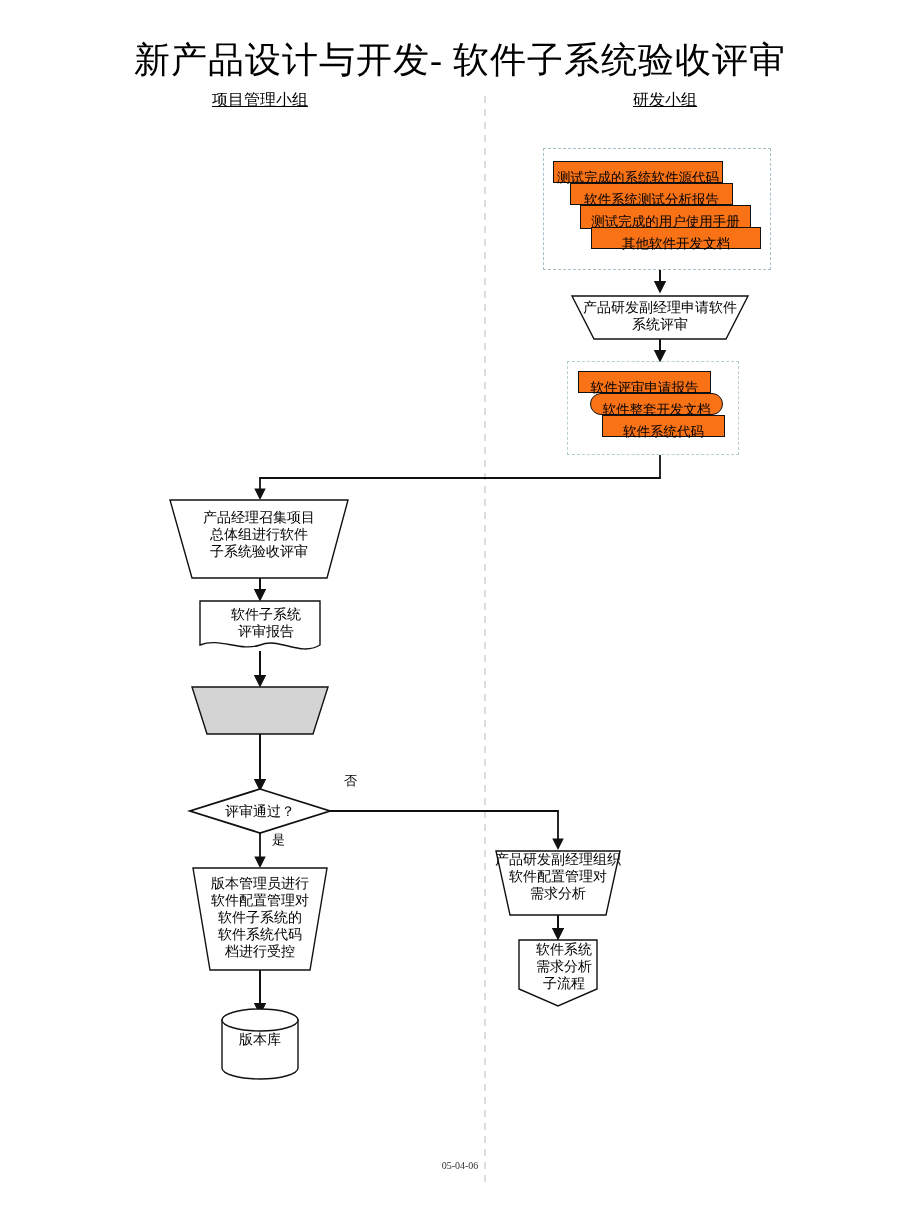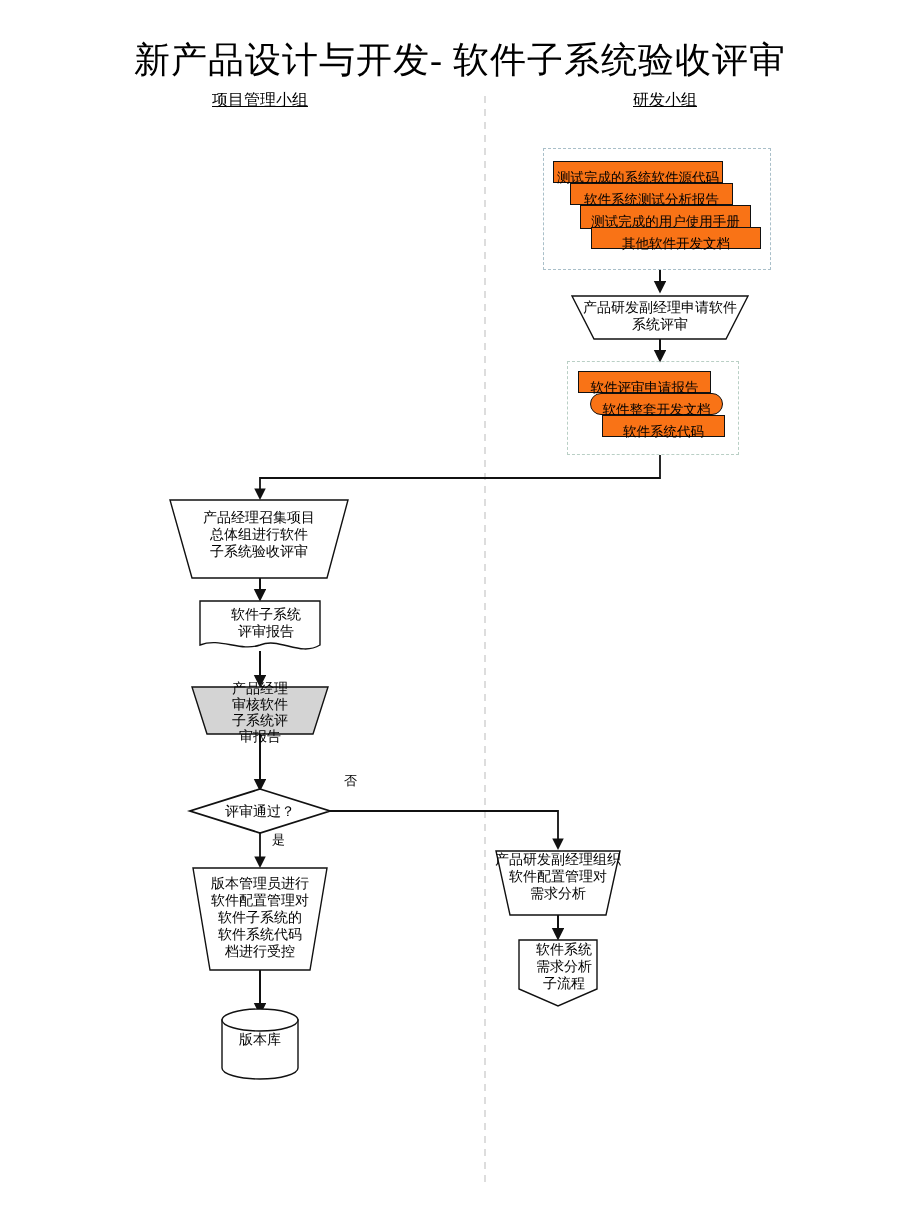--- a/index.html
+++ b/index.html
@@ -165,24 +165,20 @@
   <div class="abs doc-box" style="left:590px; top:393px; width:133px; height:22px;border-radius:11px;">软件整套开发文档</div>
   <div class="abs doc-box" style="left:602px; top:415px; width:123px; height:22px;">软件系统代码</div>
 
   <div class="abs shape-text" style="left:180px; top:509px; width:158px;">产品经理召集项目
 总体组进行软件
 子系统验收评审</div>
 
   <div class="abs shape-text" style="left:200px; top:606px; width:120px;padding-left:12px;">软件子系统
 评审报告</div>
 
-  <div class="abs shape-text" style="left:208px; top:681px; width:104px; line-height:1.15;">产品经理
-审核软件
-子系统评
-审报告</div>
 
   <div class="abs shape-text" style="left:200px; top:803px; width:120px;">评审通过？</div>
 
   <div class="abs small-label" style="left:344px; top:772px;">否</div>
 
   <div class="abs small-label" style="left:272px; top:831px;">是</div>
 
   <div class="abs shape-text" style="left:196px; top:875px; width:128px;">版本管理员进行
 软件配置管理对
 软件子系统的
@@ -192,14 +188,15 @@
   <div class="abs shape-text" style="left:222px; top:1031px; width:76px;">版本库</div>
 
   <div class="abs shape-text" style="left:490px; top:851px; width:136px;">产品研发副经理组织
 软件配置管理对
 需求分析</div>
 
   <div class="abs shape-text" style="left:519px; top:941px; width:78px;padding-left:12px;">软件系统
 需求分析
 子流程</div>
 
+  <div class="abs footer">05-04-06</div>
 
 </div>
 
 </body></html>

